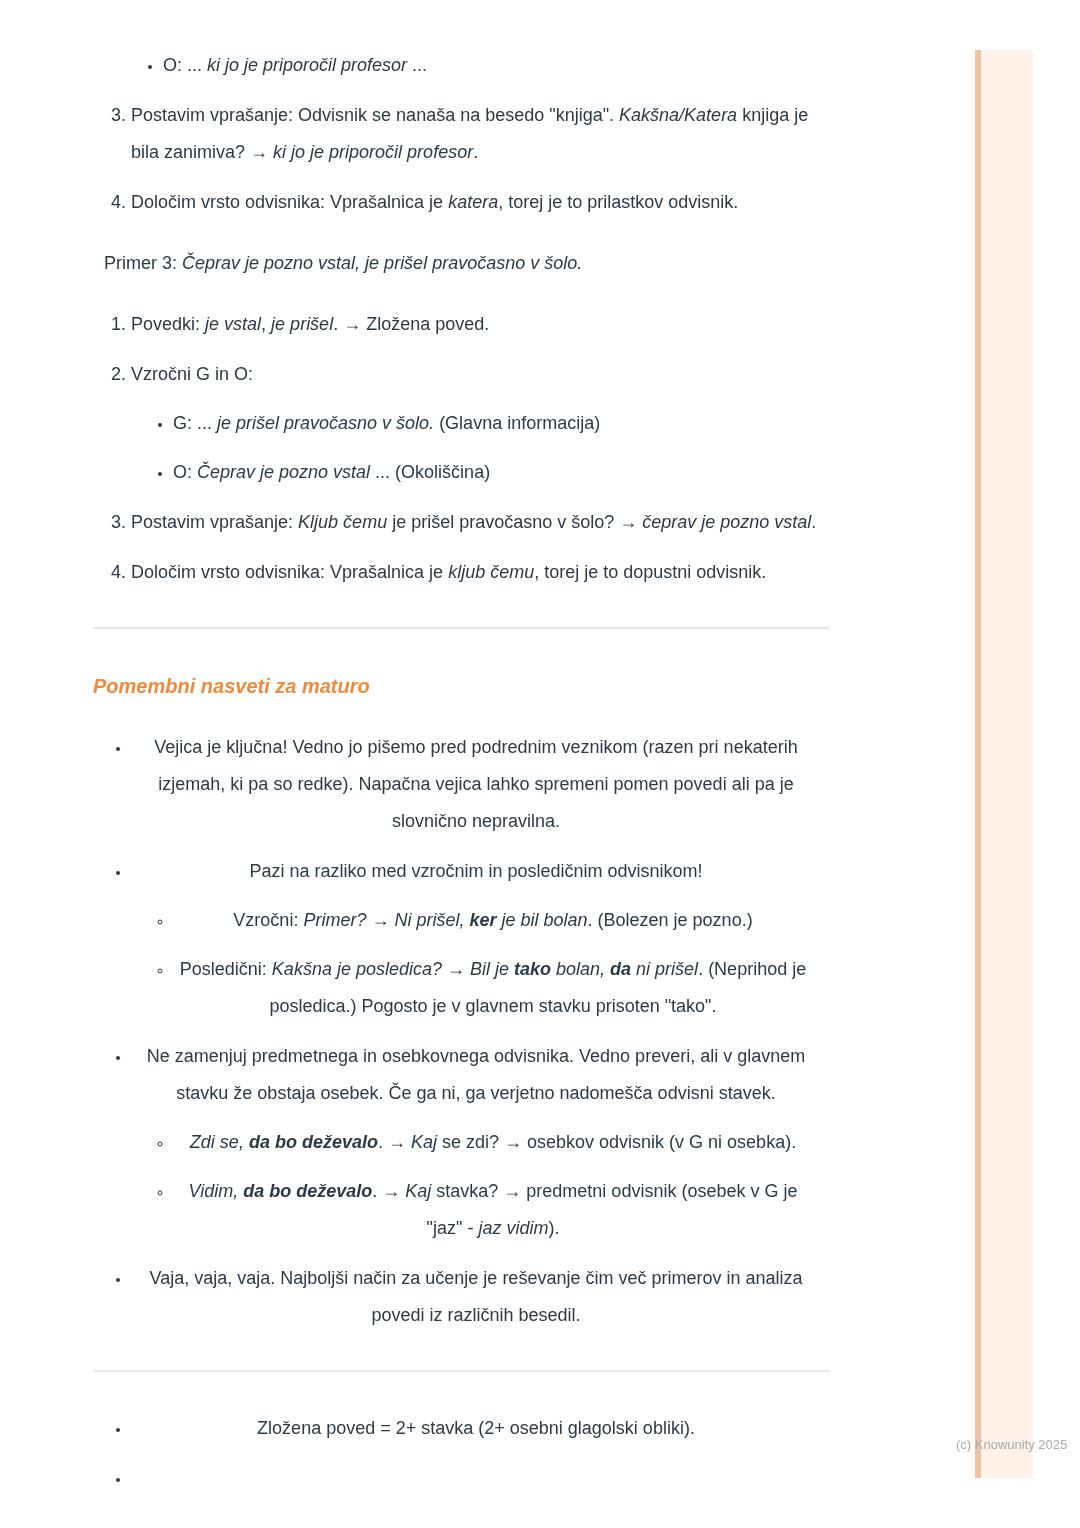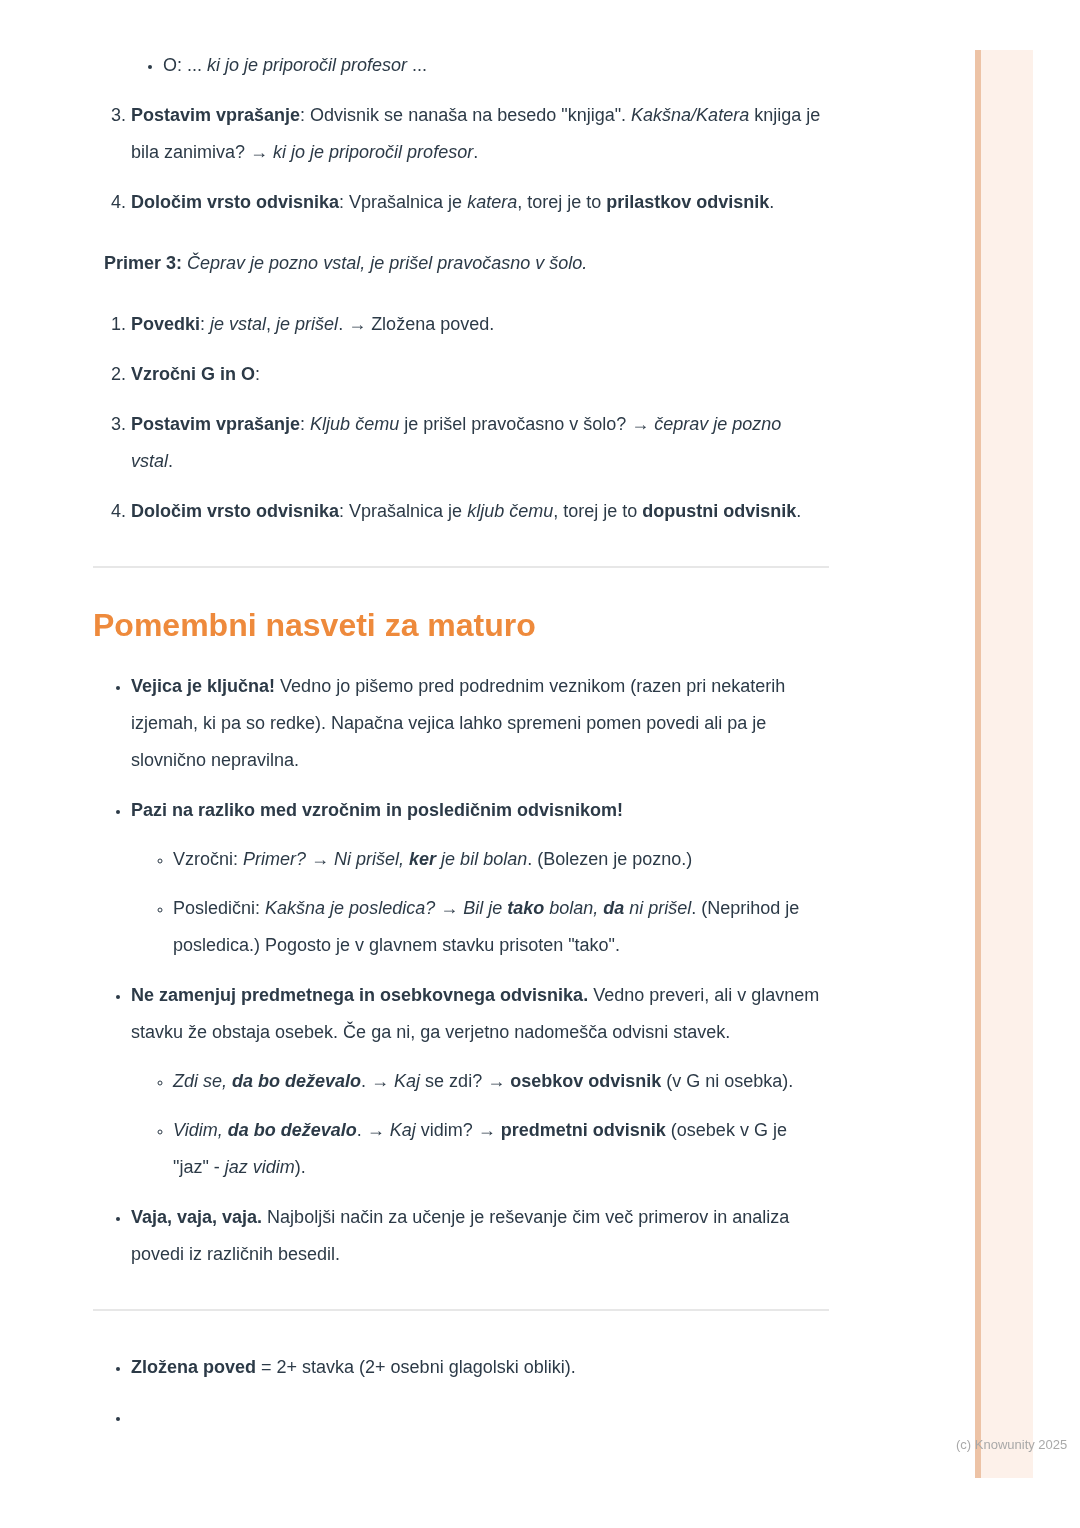--- a/index.html
+++ b/index.html
@@ -23,37 +23,37 @@
     background:var(--stripe-fill);
     border-left:6px solid var(--stripe-border);
     z-index:1;
   }
   .content{
     position:absolute;left:93px;top:34px;width:736px;
     font-size:18px;line-height:37px;z-index:2;
   }
   .content ol,.content ul{margin:8px;padding:0;}
   .content ol{padding-left:30px;}
-  ul.lvl1{list-style:disc;padding-left:30px;}
+  ul.lvl1{list-style:disc;padding-left:30px;text-align:center;}
   ul.lvl2{list-style:disc;padding-left:62px;}
   ul.sub{list-style:circle;padding-left:34px;margin-top:2px;}
   .content li{margin:13px 0;}
   ul.sub li{margin:12px 0;}
   .content li::marker{color:var(--text);}
   ul.lvl1 > li::marker, ul.lvl2 > li::marker{font-size:0.72em;}
   ul.sub > li::marker{font-size:0.78em;}
   h2.section-heading{
     color:var(--accent);
-    font-size:32px;line-height:34px;
-    margin:40px 0 26px 0;font-weight:bold;
+    font-size:20px;line-height:34px;
+    margin:40px 0 26px 0;font-weight:bold;font-style:italic;
   }
   p.para{margin:24px 11px;}
   .divider{border:none;border-top:2px solid var(--divider);margin:36px 0 38px 0;}
   .seg-n{font-weight:normal;font-style:normal;}
-  .seg-b{font-weight:bold;}
+  .seg-b{font-weight:normal;}
   .seg-i{font-style:italic;}
   .seg-bi{font-weight:bold;font-style:italic;}
   .footer-copy{
     position:absolute;left:956px;top:1436px;z-index:3;
     font-size:13px;line-height:18px;color:var(--footer);
   }
 </style>
 </head>
 <body>
 
@@ -63,37 +63,40 @@
     <ul class="lvl2">
       <li><span class="seg-n">O: ... </span><span class="seg-i">ki jo je priporočil profesor</span><span class="seg-n"> ...</span></li>
     </ul>
     <ol start="3">
       <li><span class="seg-b">Postavim vprašanje</span><span class="seg-n">: Odvisnik se nanaša na besedo "knjiga". </span><span class="seg-i">Kakšna/Katera</span><span class="seg-n"> knjiga je bila zanimiva? → </span><span class="seg-i">ki jo je priporočil profesor</span><span class="seg-n">.</span></li>
       <li><span class="seg-b">Določim vrsto odvisnika</span><span class="seg-n">: Vprašalnica je </span><span class="seg-i">katera</span><span class="seg-n">, torej je to </span><span class="seg-b">prilastkov odvisnik</span><span class="seg-n">.</span></li>
     </ol>
     <p class="para"><span class="seg-b">Primer 3: </span><span class="seg-i">Čeprav je pozno vstal, je prišel pravočasno v šolo.</span></p>
     <ol start="1">
       <li><span class="seg-b">Povedki</span><span class="seg-n">: </span><span class="seg-i">je vstal</span><span class="seg-n">, </span><span class="seg-i">je prišel</span><span class="seg-n">. → Zložena poved.</span></li>
-      <li><span class="seg-b">Vzročni G in O</span><span class="seg-n">:</span></li>
+      <li><span class="seg-b">Vzročni G in O</span><span class="seg-n">:</span><ul class="sub" style="list-style-type: disc;">
+          <li><span class="seg-n">G: ... </span><span class="seg-i">je prišel pravočasno v šolo.</span><span class="seg-n"> (Glavna informacija)</span></li>
+          <li><span class="seg-n">O: </span><span class="seg-i">Čeprav je pozno vstal</span><span class="seg-n"> ... (Okoliščina)</span></li>
+        </ul></li>
     </ol>
     <ol start="3">
       <li><span class="seg-b">Postavim vprašanje</span><span class="seg-n">: </span><span class="seg-i">Kljub čemu</span><span class="seg-n"> je prišel pravočasno v šolo? → </span><span class="seg-i">čeprav je pozno vstal</span><span class="seg-n">.</span></li>
       <li><span class="seg-b">Določim vrsto odvisnika</span><span class="seg-n">: Vprašalnica je </span><span class="seg-i">kljub čemu</span><span class="seg-n">, torej je to </span><span class="seg-b">dopustni odvisnik</span><span class="seg-n">.</span></li>
     </ol>
     <div class="divider"></div>
     <h2 class="section-heading">Pomembni nasveti za maturo</h2>
     <ul class="lvl1">
       <li><span class="seg-b">Vejica je ključna!</span><span class="seg-n"> Vedno jo pišemo pred podrednim veznikom (razen pri nekaterih izjemah, ki pa so redke). Napačna vejica lahko spremeni pomen povedi ali pa je slovnično nepravilna.</span></li>
       <li><span class="seg-b">Pazi na razliko med vzročnim in posledičnim odvisnikom!</span><ul class="sub">
           <li><span class="seg-n">Vzročni: </span><span class="seg-i">Primer?</span><span class="seg-n"> → </span><span class="seg-i">Ni prišel, </span><span class="seg-bi">ker</span><span class="seg-i"> je bil bolan</span><span class="seg-n">. (Bolezen je pozno.)</span></li>
           <li><span class="seg-n">Posledični: </span><span class="seg-i">Kakšna je posledica?</span><span class="seg-n"> → </span><span class="seg-i">Bil je </span><span class="seg-bi">tako</span><span class="seg-i"> bolan, </span><span class="seg-bi">da</span><span class="seg-i"> ni prišel</span><span class="seg-n">. (Neprihod je posledica.) Pogosto je v glavnem stavku prisoten "tako".</span></li>
         </ul></li>
       <li><span class="seg-b">Ne zamenjuj predmetnega in osebkovnega odvisnika.</span><span class="seg-n"> Vedno preveri, ali v glavnem stavku že obstaja osebek. Če ga ni, ga verjetno nadomešča odvisni stavek.</span><ul class="sub">
           <li><span class="seg-i">Zdi se, </span><span class="seg-bi">da bo deževalo</span><span class="seg-n">. → </span><span class="seg-i">Kaj</span><span class="seg-n"> se zdi? → </span><span class="seg-b">osebkov odvisnik</span><span class="seg-n"> (v G ni osebka).</span></li>
-          <li><span class="seg-i">Vidim, </span><span class="seg-bi">da bo deževalo</span><span class="seg-n">. → </span><span class="seg-i">Kaj</span><span class="seg-n"> vidim? → </span><span class="seg-b">predmetni odvisnik</span><span class="seg-n"> (osebek v G je "jaz" - </span><span class="seg-i">jaz vidim</span><span class="seg-n">).</span></li>
+          <li><span class="seg-i">Vidim, </span><span class="seg-bi">da bo deževalo</span><span class="seg-n">. → </span><span class="seg-i">Kaj</span><span class="seg-n"> stavka? → </span><span class="seg-b">predmetni odvisnik</span><span class="seg-n"> (osebek v G je "jaz" - </span><span class="seg-i">jaz vidim</span><span class="seg-n">).</span></li>
         </ul></li>
       <li><span class="seg-b">Vaja, vaja, vaja.</span><span class="seg-n"> Najboljši način za učenje je reševanje čim več primerov in analiza povedi iz različnih besedil.</span></li>
     </ul>
     <div class="divider"></div>
     <ul class="lvl1">
       <li><span class="seg-b">Zložena poved</span><span class="seg-n"> = 2+ stavka (2+ osebni glagolski obliki).</span></li>
       <li></li>
     </ul>
   </div>
 

